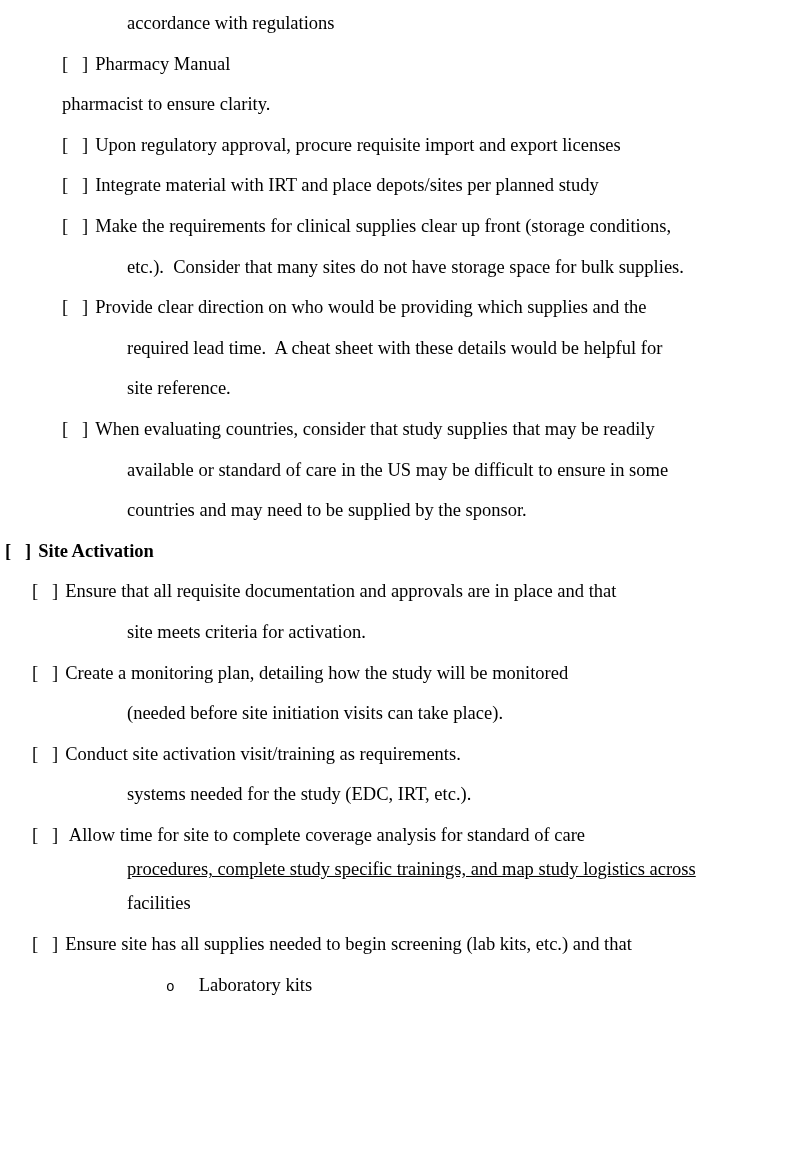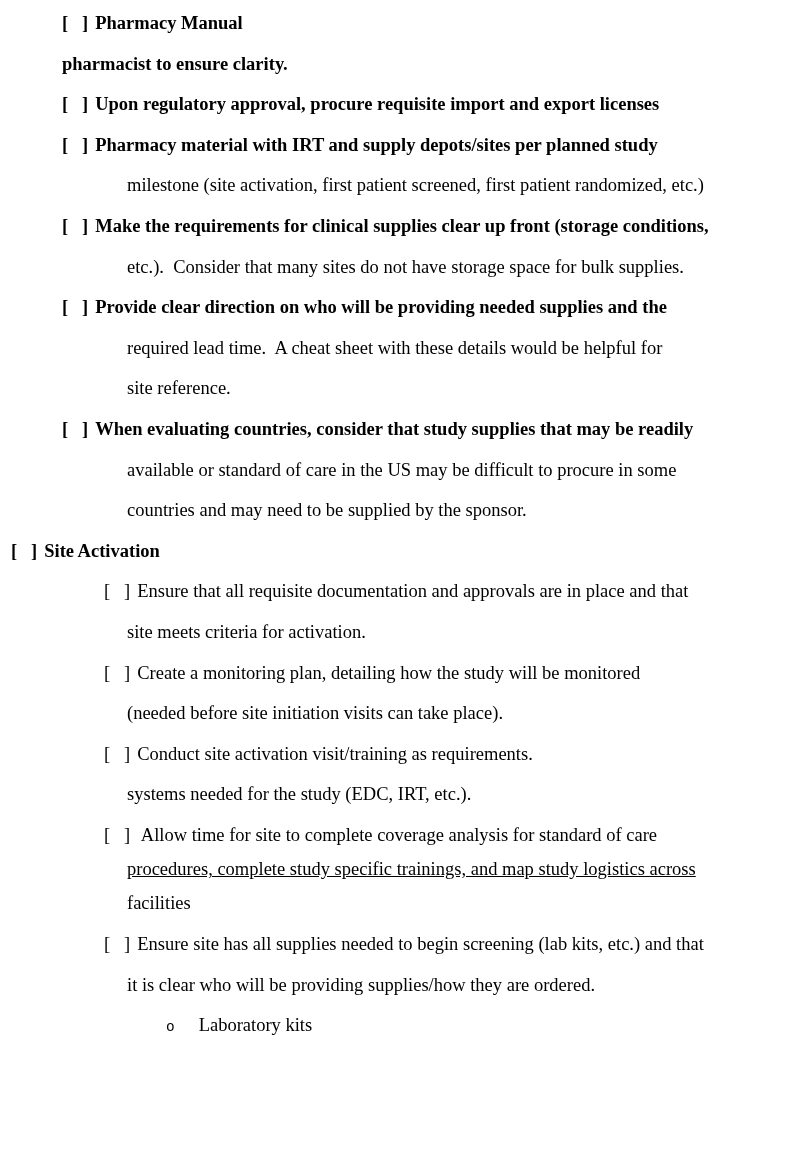--- a/index.html
+++ b/index.html
@@ -22,60 +22,59 @@
   .line {
     height: 40.6px;
     line-height: 40.6px;
     white-space: pre;
   }
   .line.tight {
     height: 28px;
     line-height: 28px;
     text-decoration: underline;
   }
-  .ind-a { padding-left: 11px; }    
-  .ind-b { padding-left: 62px; font-weight: bold; }   
-  .ind-c { padding-left: 104px; }   
+  .ind-a { padding-left: 5px; }    
+  .ind-b { padding-left: 62px; }   
+  .ind-c { padding-left: 32px; }   
   .ind-d { padding-left: 127px; }  
   .ind-e { padding-left: 166px; }  
   .bold { font-weight: bold; }
   .marker {
     display: inline-block;
     margin-right: 7px;
   }
   .bullet-marker {
     display: inline-block;
     font-family: "Liberation Mono", "DejaVu Sans Mono", monospace;
     font-size: 0.78em;
     margin-right: 24px;
   }
 </style>
 </head>
 <body>
 
 <main class="page">
+    <div class="line ind-d"><span>accordance with regulations</span></div>
     <div class="line ind-b"><span class="marker">[   ]</span><span>Pharmacy Manual</span></div>
     <div class="line ind-b"><span>pharmacist to ensure clarity.</span></div>
     <div class="line ind-b"><span class="marker">[   ]</span><span>Upon regulatory approval, procure requisite import and export licenses</span></div>
-    <div class="line ind-b"><span class="marker">[   ]</span><span>Pharmacy material with IRT and supply depots/sites per planned study</span></div>
-    <div class="line ind-d"><span>milestone (site activation, first patient screened, first patient randomized, etc.)</span></div>
+    <div class="line ind-b"><span class="marker">[   ]</span><span>Integrate material with IRT and place depots/sites per planned study</span></div>
     <div class="line ind-b"><span class="marker">[   ]</span><span>Make the requirements for clinical supplies clear up front (storage conditions,</span></div>
     <div class="line ind-d"><span>etc.).  Consider that many sites do not have storage space for bulk supplies.</span></div>
-    <div class="line ind-b"><span class="marker">[   ]</span><span>Provide clear direction on who will be providing needed supplies and the</span></div>
+    <div class="line ind-b"><span class="marker">[   ]</span><span>Provide clear direction on who would be providing which supplies and the</span></div>
     <div class="line ind-d"><span>required lead time.  A cheat sheet with these details would be helpful for</span></div>
     <div class="line ind-d"><span>site reference.</span></div>
     <div class="line ind-b"><span class="marker">[   ]</span><span>When evaluating countries, consider that study supplies that may be readily</span></div>
-    <div class="line ind-d"><span>available or standard of care in the US may be difficult to procure in some</span></div>
+    <div class="line ind-d"><span>available or standard of care in the US may be difficult to ensure in some</span></div>
     <div class="line ind-d"><span>countries and may need to be supplied by the sponsor.</span></div>
     <div class="line ind-a bold"><span class="marker">[   ]</span><span>Site Activation</span></div>
     <div class="line ind-c"><span class="marker">[   ]</span><span>Ensure that all requisite documentation and approvals are in place and that</span></div>
     <div class="line ind-d"><span>site meets criteria for activation.</span></div>
     <div class="line ind-c"><span class="marker">[   ]</span><span>Create a monitoring plan, detailing how the study will be monitored</span></div>
     <div class="line ind-d"><span>(needed before site initiation visits can take place).</span></div>
     <div class="line ind-c"><span class="marker">[   ]</span><span>Conduct site activation visit/training as requirements.</span></div>
     <div class="line ind-d"><span>systems needed for the study (EDC, IRT, etc.).</span></div>
     <div class="line ind-c"><span class="marker">[   ]</span><span> Allow time for site to complete coverage analysis for standard of care</span></div>
     <div class="line ind-d tight"><span>procedures, complete study specific trainings, and map study logistics across</span></div>
     <div class="line ind-d"><span>facilities</span></div>
     <div class="line ind-c"><span class="marker">[   ]</span><span>Ensure site has all supplies needed to begin screening (lab kits, etc.) and that</span></div>
-    <div class="line ind-d"><span>it is clear who will be providing supplies/how they are ordered.</span></div>
     <div class="line ind-e"><span class="bullet-marker">o</span><span>Laboratory kits</span></div>
   </main>
 
 </body></html>

